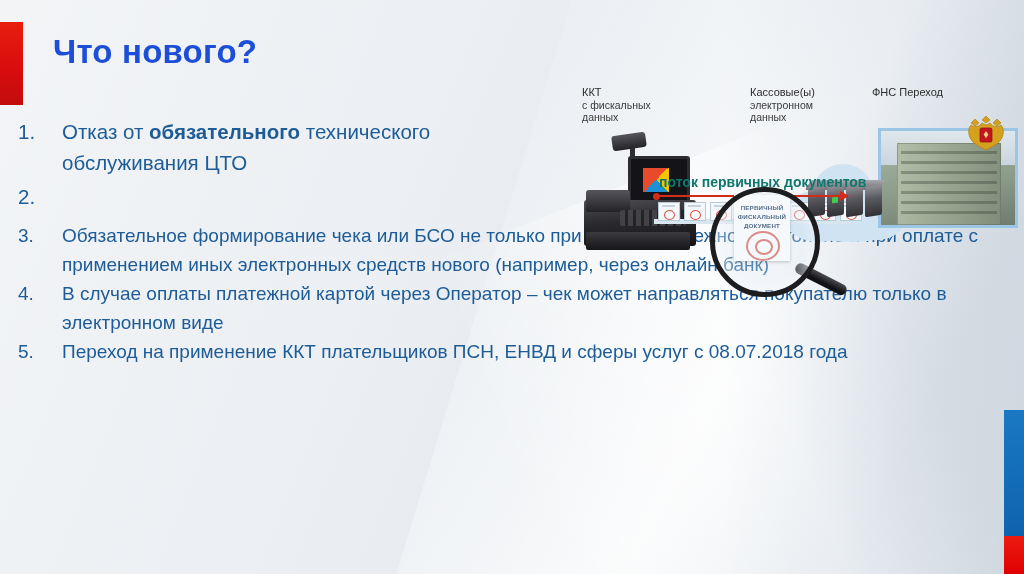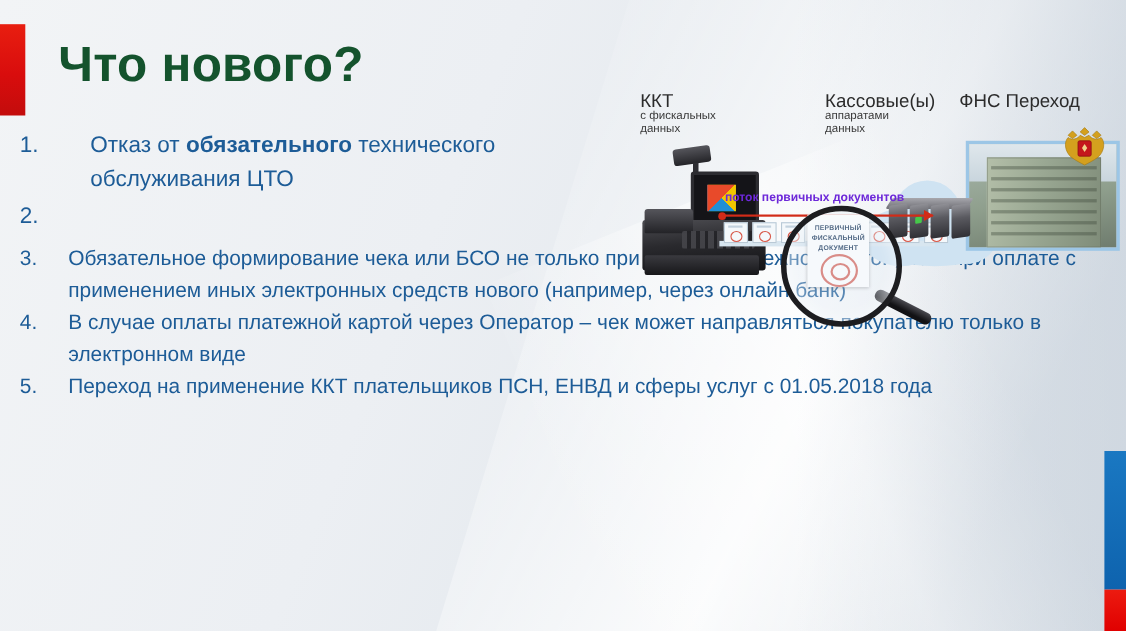--- a/index.html
+++ b/index.html
@@ -74,23 +74,23 @@
     width: 20px;
     height: 38px;
     background: linear-gradient(180deg, #ec1b10 0%, #e00000 100%);
   }
 
   
   .title {
     position: absolute;
     left: 53px;
     top: 33px;
-    font-size: 45px;
+    font-size: 33px;
     font-weight: bold;
-    color: #14532d;
+    color: #1d4ed8;
     letter-spacing: .2px;
     white-space: nowrap;
   }
 
   
   .bullets {
     position: absolute;
     left: 0;
     top: 116px;
     width: 1000px;
@@ -107,55 +107,55 @@
     color: #1d5c97;
   }
   .li .txt {
     flex: 1 1 auto;
   }
   .li b { font-weight: bold; }
 
   
   .grpA .li { font-size: 20.5px; line-height: 31px; margin-bottom: 3px; }
   .grpA .li .num { width: 44px; margin-left: 18px; }
-  .grpA .li .txt { max-width: 440px; margin-left: 20px; }
+  .grpA .li .txt { max-width: 440px; }
 
   
   .grpB { margin-top: 9px; }
   .grpB .li { font-size: 19px; line-height: 29px; }
   .grpB .li .num { width: 44px; margin-left: 18px; }
   .grpB .li .txt { max-width: 930px; }
 
   
   .diagram {
     position: absolute;
     left: 560px;
     top: 82px;
     width: 464px;
     height: 215px;
   }
   .dg-label {
     position: absolute;
     color: #2b2b2b;
     font-family: "Liberation Sans", "DejaVu Sans", sans-serif;
   }
-  .dg-label .big { font-size: 17px; display: block; line-height: 16px; }
+  .dg-label .big { font-size: 11px; display: block; line-height: 16px; }
   .dg-label .sml { font-size: 10.5px; display: block; line-height: 11.5px; color: #3a3a3a; }
 
   .lbl-kkt { left: 22px; top: 2px; }
   .lbl-ofd { left: 190px; top: 2px; }
   .lbl-fns { left: 312px; top: 2px; }
 
   .flow-text {
     position: absolute;
     left: 99px;
     top: 92px;
-    font-size: 11px;
+    font-size: 14px;
     font-weight: bold;
-    color: #6d28d9;
+    color: #0f766e;
     white-space: nowrap;
     z-index: 6;
   }
 
   
   .cloud {
     position: absolute;
     left: 218px; top: 76px;
     width: 136px; height: 86px;
     z-index: 1;
@@ -402,37 +402,37 @@
         <span class="txt">Обязательное формирование чека или БСО не только при оплате платежной картой, но и при оплате с применением иных электронных средств нового (например, через онлайн банк)</span>
       </div>
 
       <div class="li">
         <span class="num">4.</span>
         <span class="txt">В случае оплаты платежной картой через Оператор – чек может направляться покупателю только в электронном виде</span>
       </div>
 
       <div class="li">
         <span class="num">5.</span>
-        <span class="txt">Переход на применение ККТ плательщиков ПСН, ЕНВД и сферы услуг с 01.05.2018 года</span>
+        <span class="txt">Переход на применение ККТ плательщиков ПСН, ЕНВД и сферы услуг с 08.07.2018 года</span>
       </div>
 
     </div>
   </div>
 
   <div class="diagram">
 
     <div class="dg-label lbl-kkt">
       <span class="big">ККТ</span>
       <span class="sml">с фискальных</span>
       <span class="sml">данных</span>
     </div>
 
     <div class="dg-label lbl-ofd">
       <span class="big">Кассовые(ы)</span>
-      <span class="sml">аппаратами</span>
+      <span class="sml">электронном</span>
       <span class="sml">данных</span>
     </div>
 
     <div class="dg-label lbl-fns">
       <span class="big">ФНС Переход</span>
     </div>
 
     <div class="cloud">
       <i></i>
         <i></i>

